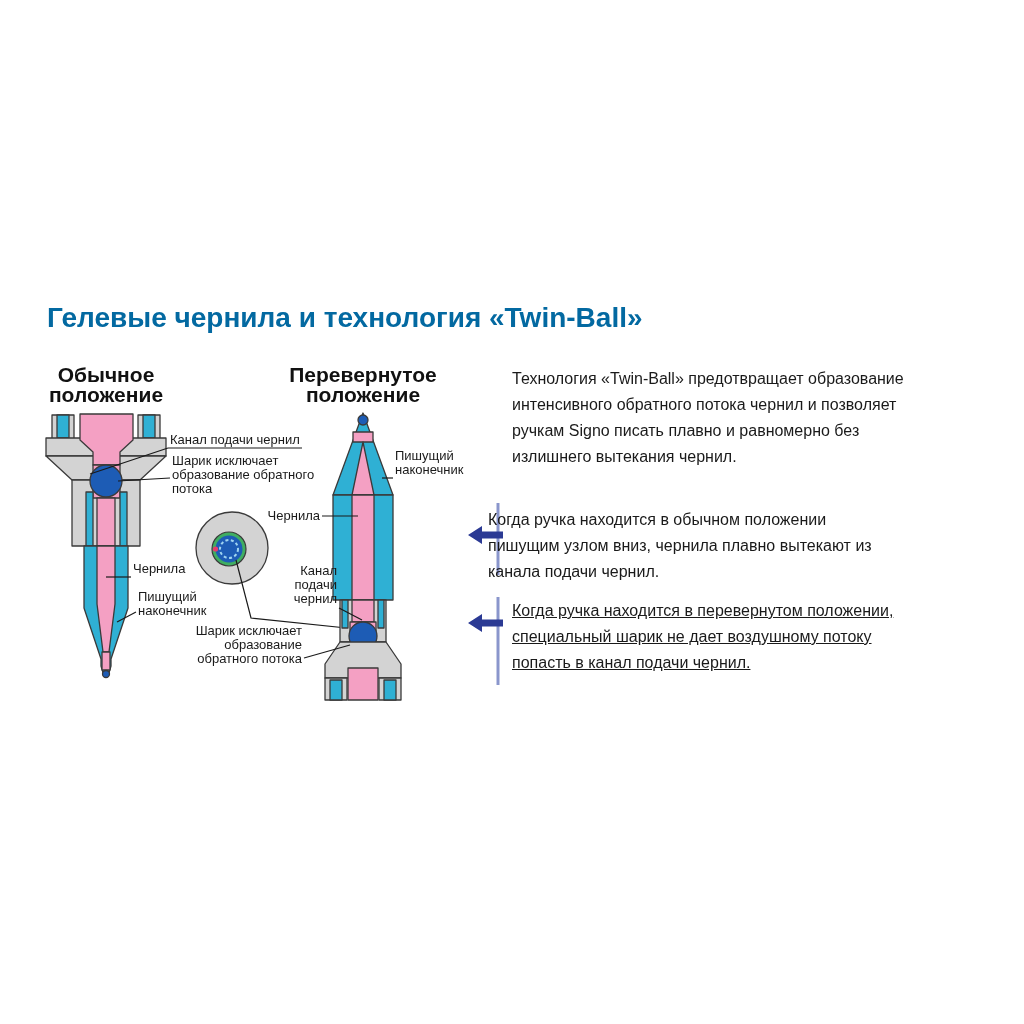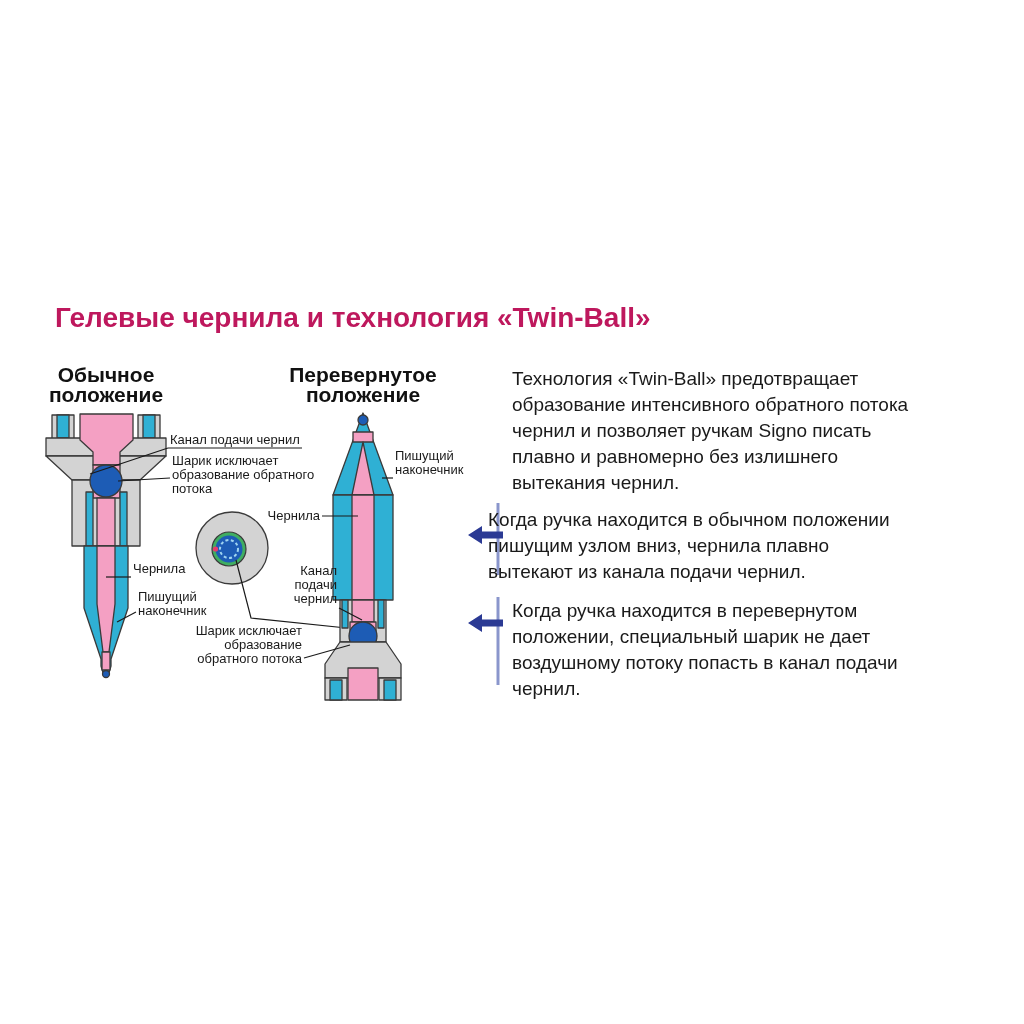--- a/index.html
+++ b/index.html
@@ -1,43 +1,43 @@
 <!DOCTYPE html>
 <html><head>
 <meta charset="utf-8">
 <style>
   * { margin:0; padding:0; box-sizing:border-box; }
   html,body { width:1024px; height:1024px; background:#ffffff; }
   body { position:relative; font-family:"Liberation Sans", sans-serif; overflow:hidden; }
 
   .title {
-    position:absolute; left:55px; top:302px;
-    font-size:28px; font-weight:bold; color:#be185d; white-space:nowrap;
+    position:absolute; left:47px; top:302px;
+    font-size:28px; font-weight:bold; color:#0369a1; white-space:nowrap;
   }
 
   svg.diagram { position:absolute; left:40px; top:356px; }
 
   
   .outl { stroke:#3a3a3a; stroke-width:1.3; stroke-linejoin:round; }
   .gray { fill:#d3d3d3; }
   .pink { fill:#f4a0c3; }
   .cyan { fill:#2fb0d4; }
   .navy { fill:#1d5cb5; }
   .lbl  { font-size:13px; fill:#1a1a1a; font-family:"Liberation Sans",sans-serif; }
   .hd   { font-size:21px; font-weight:bold; fill:#111111; text-anchor:middle;
           font-family:"Liberation Sans",sans-serif; }
   .leader { stroke:#1a1a1a; stroke-width:1.2; fill:none; }
 
   .copy p {
     position:absolute; width:405px;
-    font-size:19px; line-height:26px; color:#1a1a1a;
+    font-size:16px; line-height:26px; color:#1a1a1a;
   }
   #p1 { left:512px; top:366px; }
   #p2 { left:488px; top:507px; }
-  #p3 { left:512px; top:598px; }
+  #p3 { left:512px; top:598px;text-decoration:underline; }
 </style>
 </head>
 <body>
 
 <h1 class="title">Гелевые чернила и технология «Twin-Ball»</h1>
 
 <svg class="diagram" width="470" height="352" viewBox="0 0 470 352">
 
   <text class="hd" x="66" y="26">Обычное</text>
   <text class="hd" x="66" y="46">положение</text>

